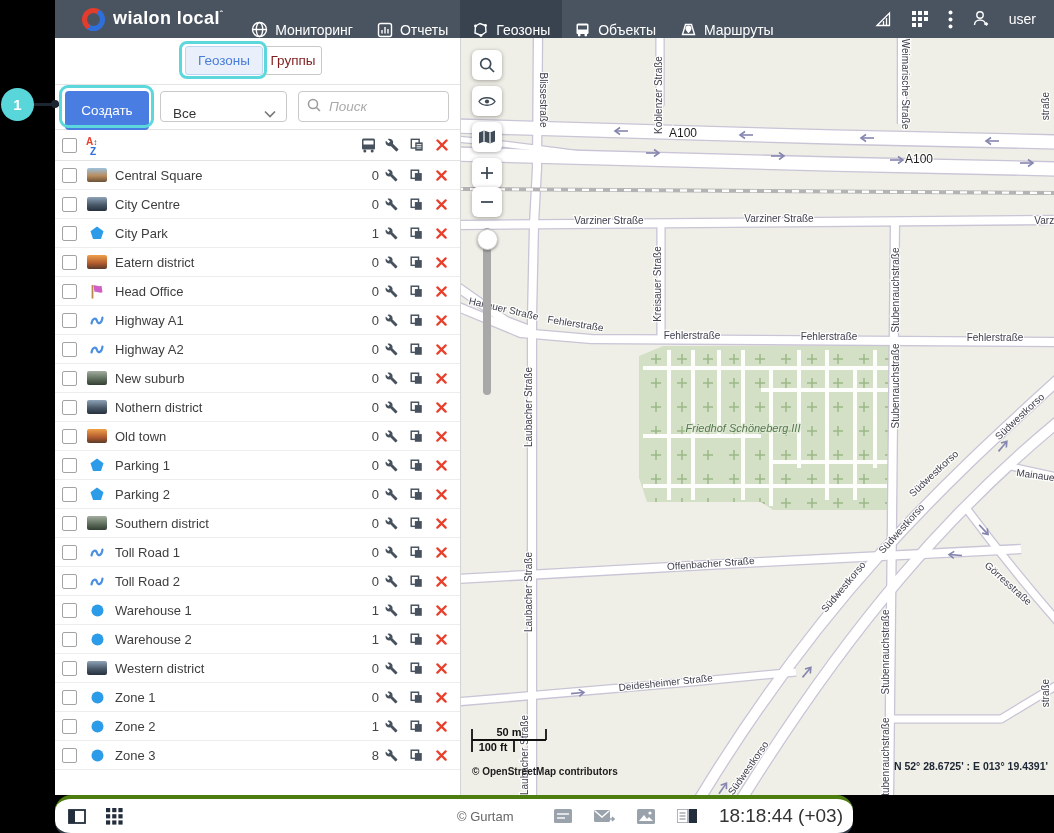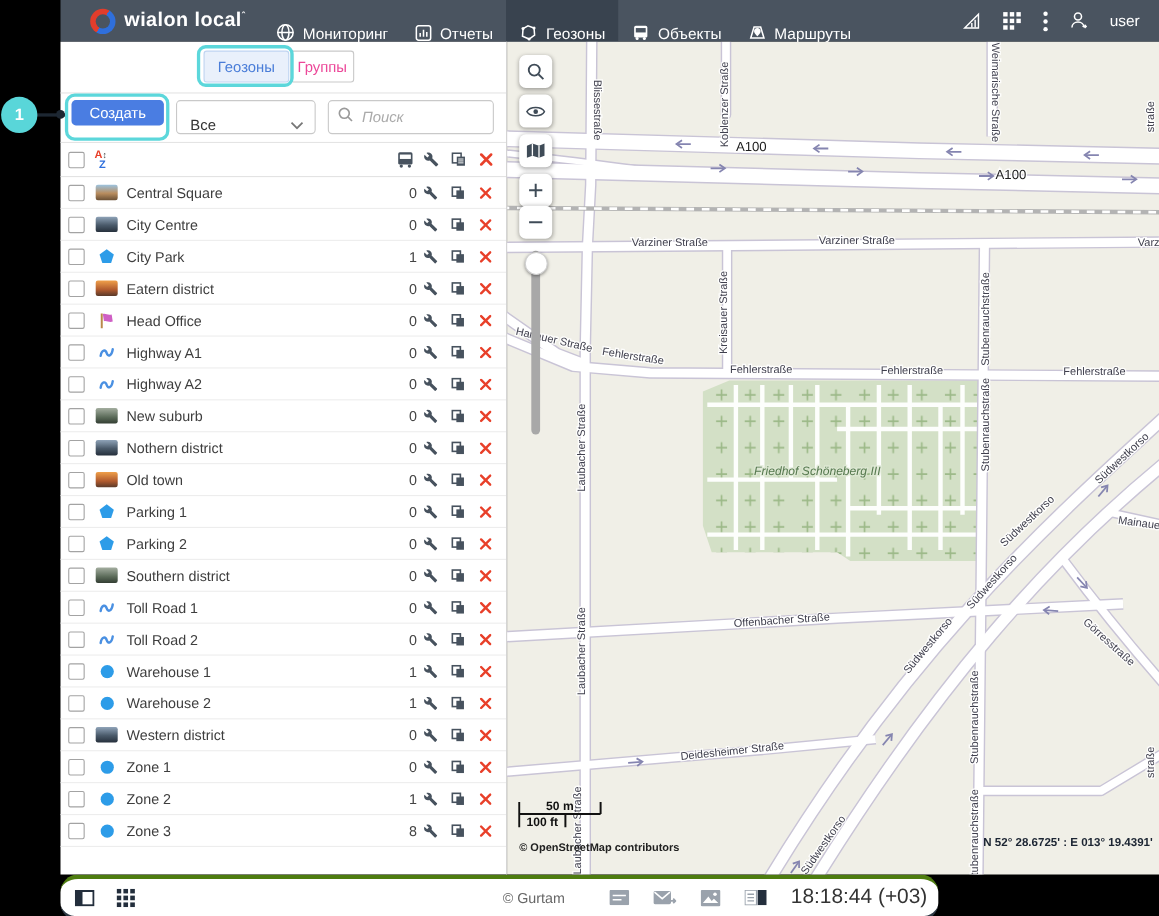--- a/index.html
+++ b/index.html
@@ -23,27 +23,27 @@
   .nav{display:flex;height:38px;align-items:center;}
   .nav-item{display:flex;align-items:flex-end;gap:7px;height:38px;padding:0 12px;font-size:14px;cursor:pointer;white-space:nowrap;}
   .nav-item.active{background:#39434f;}
   .nav-item svg{flex:none;}
   .tb-right{margin-left:auto;display:flex;align-items:center;gap:18px;padding-right:18px;}
   .tb-ico{display:flex;align-items:center;}
   .tb-user-label{font-size:14px;}
   
   .panel{position:absolute;left:55px;top:38px;width:406px;height:757px;background:#fff;border-right:1px solid #d4d4d4;box-sizing:border-box;}
   .tabs-row{position:relative;height:46px;border-bottom:1px solid #e4e4e4;}
-  .tab{position:absolute;top:8px;height:29px;box-sizing:border-box;border:1px solid #c9c9c9;background:#fff;color:#ec4899;
+  .tab{position:absolute;top:8px;height:29px;box-sizing:border-box;border:1px solid #c9c9c9;background:#fff;color:#7f1d1d;
        font-size:13.5px;display:flex;align-items:center;justify-content:center;border-radius:3px;cursor:pointer;}
   .tab.active{left:130px;width:78px;background:#e9f0fb;border-color:#bfd4f1;color:#4a7dd8;}
   .tab.inactive{left:209px;width:58px;}
   .tab-outline{position:absolute;left:124px;top:3px;width:88px;height:38px;border:3px solid #5cd7db;border-radius:8px;box-sizing:border-box;pointer-events:none;}
   .controls-row{position:relative;height:44px;border-bottom:1px solid #e4e4e4;}
-  .create-btn{position:absolute;left:10px;top:6px;width:84px;height:23px;background:#4a7de2;color:#fff;border:none;
+  .create-btn{position:absolute;left:10px;top:6px;width:84px;height:39px;background:#4a7de2;color:#fff;border:none;
        border-radius:4px;font-size:13.5px;font-family:inherit;cursor:pointer;}
   .create-outline{position:absolute;left:4px;top:0px;width:95px;height:43px;border:3px solid #5cd7db;border-radius:9px;box-sizing:border-box;pointer-events:none;}
   .filter-select{position:absolute;left:105px;top:6px;width:127px;height:31px;border:1px solid #c9c9c9;border-radius:4px;
        box-sizing:border-box;display:flex;align-items:flex-end;font-size:13.5px;color:#333;padding:0 10px 0 12px;cursor:pointer;}
   .filter-select .chev{margin-left:auto;}
   .search-box{position:absolute;left:243px;top:6px;width:151px;height:31px;border:1px solid #c9c9c9;border-radius:4px;
        box-sizing:border-box;display:flex;align-items:center;padding:0 8px;gap:6px;}
   .search-box input{border:none;outline:none;width:100%;font-size:13.5px;font-family:inherit;color:#333;font-style:italic;}
   .search-box input::placeholder{color:#aaa;}
   

